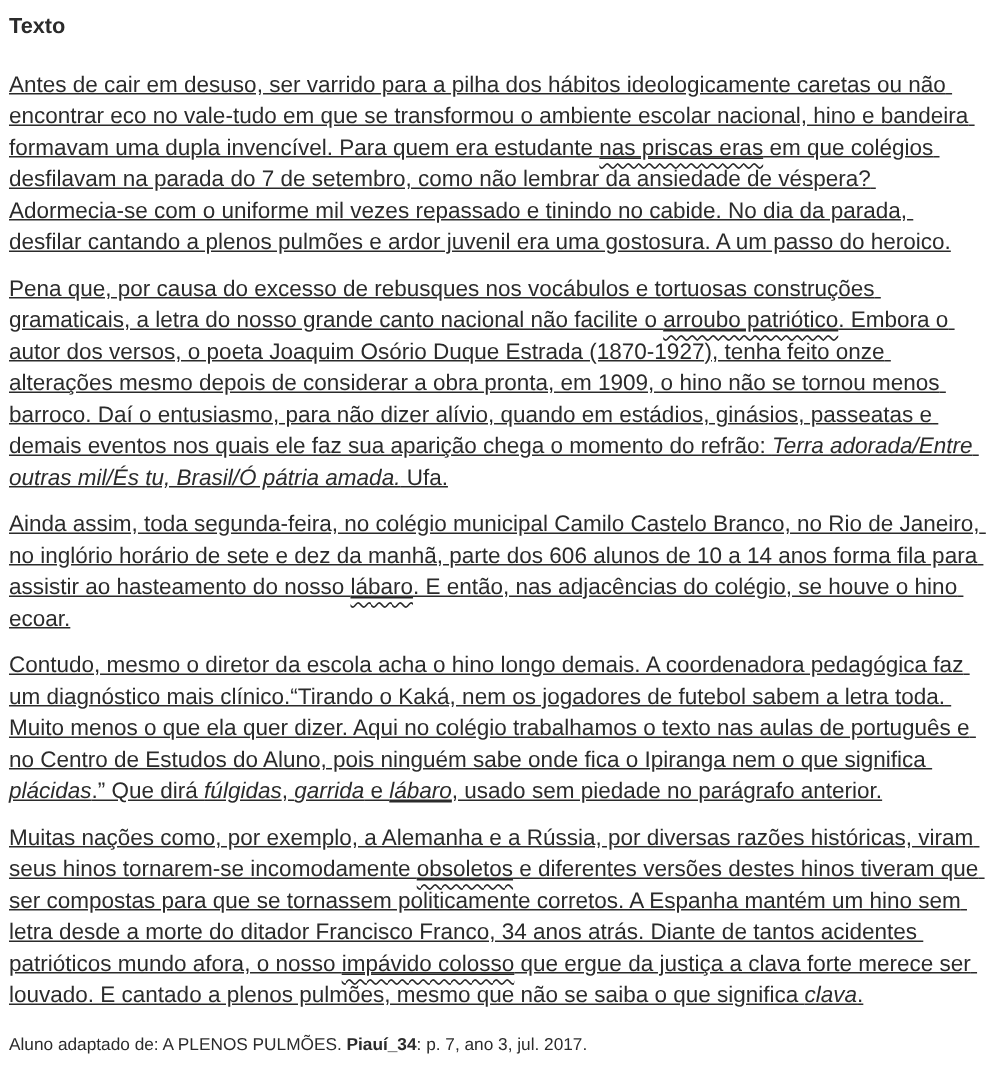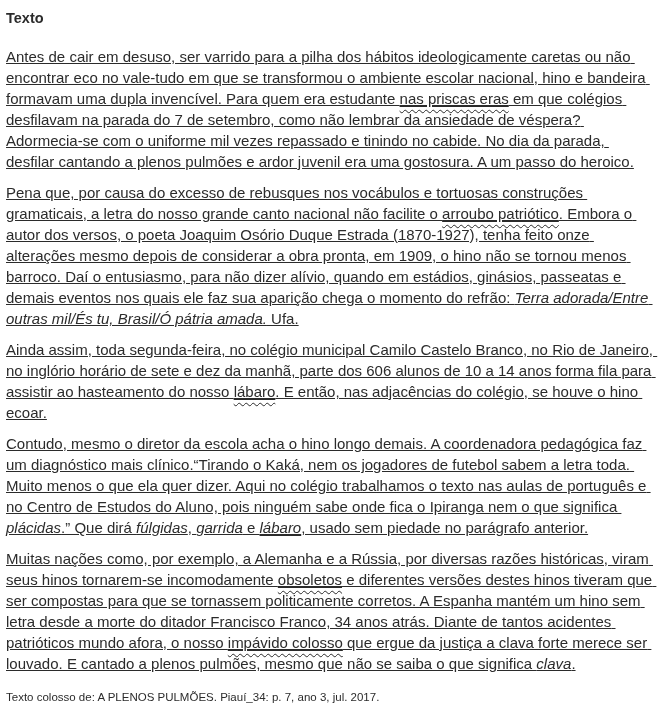--- a/index.html
+++ b/index.html
@@ -26,21 +26,21 @@
   .body-text p.para {
     font-size: 15px;
     line-height: 21px;
     margin: 0 0 10px 0;
     max-width: 651px;
     text-align: left;
     text-decoration: underline;
   }
   .seg { white-space: pre-wrap; }
   .seg-italic { font-style: italic; }
-  .seg-bold { font-weight: normal; }
+  .seg-bold { font-weight: bold; }
   .seg-italic-underline {
     font-style: italic;
     text-decoration: underline;
     text-decoration-thickness: 1px;
     text-underline-offset: 2px;
   }
   
   .seg-gloss {
     text-decoration: underline wavy;
     text-decoration-thickness: 1px;
@@ -65,14 +65,14 @@
   <h1 class="doc-title">Texto</h1>
 
   <div class="body-text">
     <p class="para"><span class="seg seg-normal">Antes de cair em desuso, ser varrido para a pilha dos hábitos ideologicamente caretas ou não encontrar eco no vale-tudo em que se transformou o ambiente escolar nacional, hino e bandeira formavam uma dupla invencível. Para quem era estudante </span><span class="seg seg-gloss"><span class="u-inner">nas priscas eras</span></span><span class="seg seg-normal"> em que colégios desfilavam na parada do 7 de setembro, como não lembrar da ansiedade de véspera? Adormecia-se com o uniforme mil vezes repassado e tinindo no cabide. No dia da parada, desfilar cantando a plenos pulmões e ardor juvenil era uma gostosura. A um passo do heroico.</span></p>
     <p class="para"><span class="seg seg-normal">Pena que, por causa do excesso de rebusques nos vocábulos e tortuosas construções gramaticais, a letra do nosso grande canto nacional não facilite o </span><span class="seg seg-gloss"><span class="u-inner">arroubo patriótico</span></span><span class="seg seg-normal">. Embora o autor dos versos, o poeta Joaquim Osório Duque Estrada (1870-1927), tenha feito onze alterações mesmo depois de considerar a obra pronta, em 1909, o hino não se tornou menos barroco. Daí o entusiasmo, para não dizer alívio, quando em estádios, ginásios, passeatas e demais eventos nos quais ele faz sua aparição chega o momento do refrão: </span><span class="seg seg-italic">Terra adorada/Entre outras mil/És tu, Brasil/Ó pátria amada.</span><span class="seg seg-normal"> Ufa.</span></p>
     <p class="para"><span class="seg seg-normal">Ainda assim, toda segunda-feira, no colégio municipal Camilo Castelo Branco, no Rio de Janeiro, no inglório horário de sete e dez da manhã, parte dos 606 alunos de 10 a 14 anos forma fila para assistir ao hasteamento do nosso </span><span class="seg seg-gloss"><span class="u-inner">lábaro</span></span><span class="seg seg-normal">. E então, nas adjacências do colégio, se houve o hino ecoar.</span></p>
     <p class="para"><span class="seg seg-normal">Contudo, mesmo o diretor da escola acha o hino longo demais. A coordenadora pedagógica faz um diagnóstico mais clínico.“Tirando o Kaká, nem os jogadores de futebol sabem a letra toda. Muito menos o que ela quer dizer. Aqui no colégio trabalhamos o texto nas aulas de português e no Centro de Estudos do Aluno, pois ninguém sabe onde fica o Ipiranga nem o que significa </span><span class="seg seg-italic">plácidas</span><span class="seg seg-normal">.” Que dirá </span><span class="seg seg-italic">fúlgidas</span><span class="seg seg-normal">, </span><span class="seg seg-italic">garrida</span><span class="seg seg-normal"> e </span><span class="seg seg-italic-underline">lábaro</span><span class="seg seg-normal">, usado sem piedade no parágrafo anterior.</span></p>
     <p class="para"><span class="seg seg-normal">Muitas nações como, por exemplo, a Alemanha e a Rússia, por diversas razões históricas, viram seus hinos tornarem-se incomodamente </span><span class="seg seg-gloss"><span class="u-inner">obsoletos</span></span><span class="seg seg-normal"> e diferentes versões destes hinos tiveram que ser compostas para que se tornassem politicamente corretos. A Espanha mantém um hino sem letra desde a morte do ditador Francisco Franco, 34 anos atrás. Diante de tantos acidentes patrióticos mundo afora, o nosso </span><span class="seg seg-gloss"><span class="u-inner">impávido colosso</span></span><span class="seg seg-normal"> que ergue da justiça a clava forte merece ser louvado. E cantado a plenos pulmões, mesmo que não se saiba o que significa </span><span class="seg seg-italic">clava</span><span class="seg seg-normal">.</span></p>
   </div>
 
-  <p class="citation"><span class="seg seg-normal">Texto colosso de: A PLENOS PULMÕES. </span><span class="seg seg-bold">Piauí_34</span><span class="seg seg-normal">: p. 7, ano 3, jul. 2017.</span></p>
+  <p class="citation"><span class="seg seg-normal">Aluno adaptado de: A PLENOS PULMÕES. </span><span class="seg seg-bold">Piauí_34</span><span class="seg seg-normal">: p. 7, ano 3, jul. 2017.</span></p>
 </div>
 
 </body></html>

